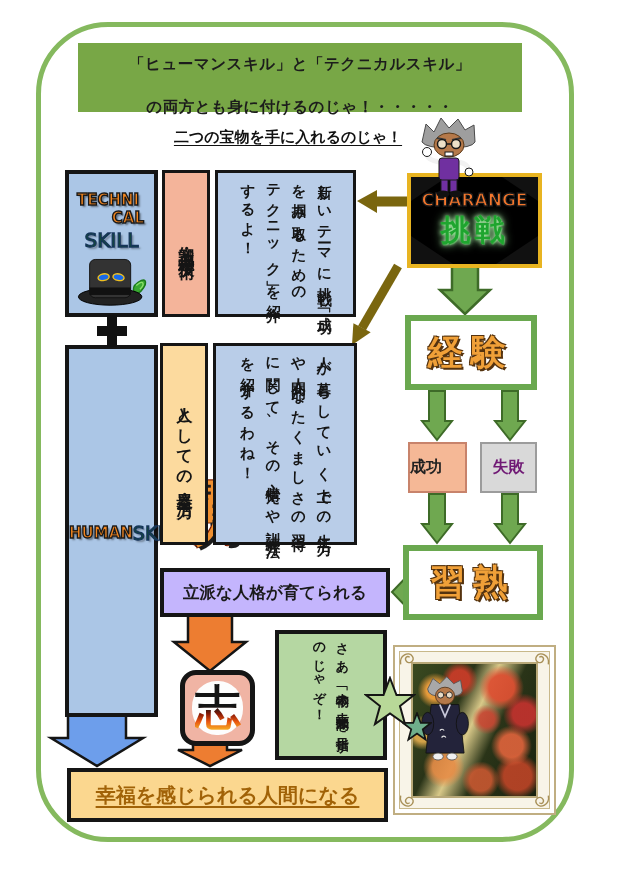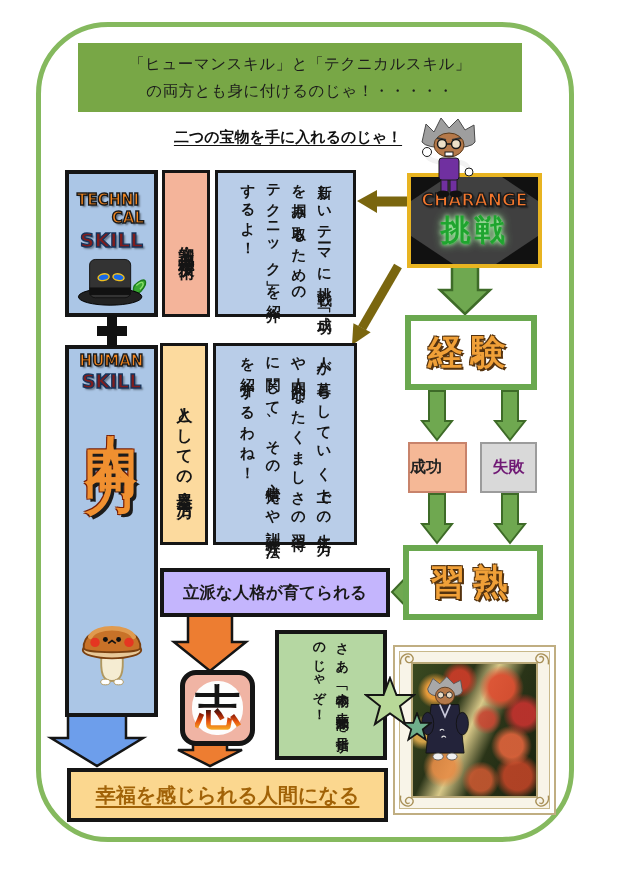--- a/index.html
+++ b/index.html
@@ -6,57 +6,57 @@
   body{width:619px;height:869px;background:#ffffff;font-family:"DejaVu Sans",sans-serif;}
   #stage{position:relative;width:619px;height:869px;overflow:hidden;background:#fff;}
   .abs{position:absolute;box-sizing:border-box;}
 
   
   #outer-frame{left:36px;top:22px;width:538px;height:820px;border:5px solid #85B95E;border-radius:72px;z-index:0;}
 
   
   #banner{left:78px;top:43px;width:444px;height:69px;background:#78A746;z-index:2;
     display:flex;flex-direction:column;align-items:center;justify-content:center;gap:6px;}
-  #banner div{font-size:15.5px;font-weight:normal;color:#1c1c1c;letter-spacing:.5px;}
+  #banner div{font-size:15.5px;font-weight:bold;color:#1c1c1c;letter-spacing:.5px;margin-top:16px;}
 
   #subtitle{left:148px;top:128px;width:280px;text-align:center;font-size:15px;font-weight:bold;color:#111;
     text-decoration:underline;text-underline-offset:3px;z-index:2;}
 
   
   .bluebox{background:#ABC6E6;border:4px solid #151515;z-index:2;}
   .vwrap{display:flex;align-items:center;justify-content:center;}
   .vtext{writing-mode:vertical-rl;font-weight:bold;color:#151515;}
 
   #technical-box{left:65px;top:170px;width:93px;height:147px;display:flex;flex-direction:column;align-items:center;padding-top:17px;}
   #knowledge-box{left:162px;top:170px;width:48px;height:147px;background:#F4B49A;border:3px solid #151515;z-index:2;}
   #knowledge-box .vtext{font-size:16px;letter-spacing:3px;}
   #tech-speech{left:215px;top:170px;width:141px;height:147px;border:3px solid #151515;background:#B9CDE8;z-index:2;}
   #tech-speech .vtext{font-size:14.5px;letter-spacing:3px;line-height:25.5px;}
 
-  #human-box{left:65px;top:345px;width:93px;height:372px;display:flex;flex-direction:column;align-items:center;padding-top:3px;}
+  #human-box{left:65px;top:345px;width:93px;height:372px;display:flex;flex-direction:row;align-items:center;padding-top:3px;}
   #capacity-box{left:160px;top:343px;width:48px;height:202px;background:#FCDA9E;border:3px solid #151515;z-index:2;}
   #capacity-box .vtext{font-size:16px;letter-spacing:2.6px;}
   #human-speech{left:213px;top:343px;width:144px;height:202px;border:3px solid #151515;background:#B9CDE8;z-index:2;}
   #human-speech .vtext{font-size:14.5px;letter-spacing:4px;line-height:25.5px;}
 
   .bubble-orange{font-weight:bold;color:#F6871F;-webkit-text-stroke:1.4px #1a1a1a;text-shadow:2px 2px 2px rgba(0,0,0,.45);}
-  .bubble-blue{font-weight:bold;color:#7f1d1d;-webkit-text-stroke:1.3px #15335a;text-shadow:2px 2px 2px rgba(0,0,0,.4);}
+  .bubble-blue{font-weight:normal;color:#14532d;-webkit-text-stroke:1.3px #15335a;text-shadow:2px 2px 2px rgba(0,0,0,.4);}
   #technical-box .w1{font-size:15px;align-self:flex-start;margin-left:8px;}
   #technical-box .w2{font-size:15px;align-self:flex-end;margin-right:10px;}
   #technical-box .w3{font-size:20px;margin-top:1px;}
   #human-box .w1{font-size:15px;}
   #human-box .w2{font-size:19px;}
   #jinkanryoku{writing-mode:vertical-rl;font-family:"DejaVu Serif",serif;font-weight:bold;font-size:52px;letter-spacing:14px;
     color:#F09030;text-shadow:3px 3px 0 #1c1c1c,-1px -1px 0 #7a1f05,1px -1px 0 #7a1f05,-1px 1px 0 #7a1f05;height:218px;margin-top:2px;}
 
   
   #plus-icon{left:96px;top:314px;z-index:3;}
 
   
-  #charange-box{left:407px;top:173px;width:135px;height:95px;background:#404040;border:4px solid #E8B421;z-index:2;
+  #charange-box{left:407px;top:173px;width:135px;height:95px;background:#000000;border:4px solid #E8B421;z-index:2;
     display:flex;flex-direction:column;align-items:center;justify-content:center;}
   .tri{position:absolute;background:#111;z-index:1;}
   #tri-tl{left:0;top:0;width:36px;height:24px;clip-path:polygon(0 0,100% 0,0 100%);}
   #tri-tr{right:0;top:0;width:36px;height:24px;clip-path:polygon(0 0,100% 0,100% 100%);}
   #tri-bl{left:0;bottom:0;width:42px;height:28px;clip-path:polygon(0 0,0 100%,100% 100%);}
   #tri-br{right:0;bottom:0;width:42px;height:28px;clip-path:polygon(100% 0,100% 100%,0 100%);}
   #charange-title{font-size:17px;font-weight:bold;color:#F4772D;-webkit-text-stroke:1.3px #1a1a1a;
     text-shadow:2px 2px 2px rgba(0,0,0,.5);z-index:2;}
   #chosen-label{font-family:"DejaVu Serif",serif;font-size:30px;font-weight:bold;color:#1FA52F;z-index:2;letter-spacing:4px;
     text-shadow:0 0 10px #9CF09C,0 0 4px #C8F8C0,1px 1px 0 #0a5a14;}

